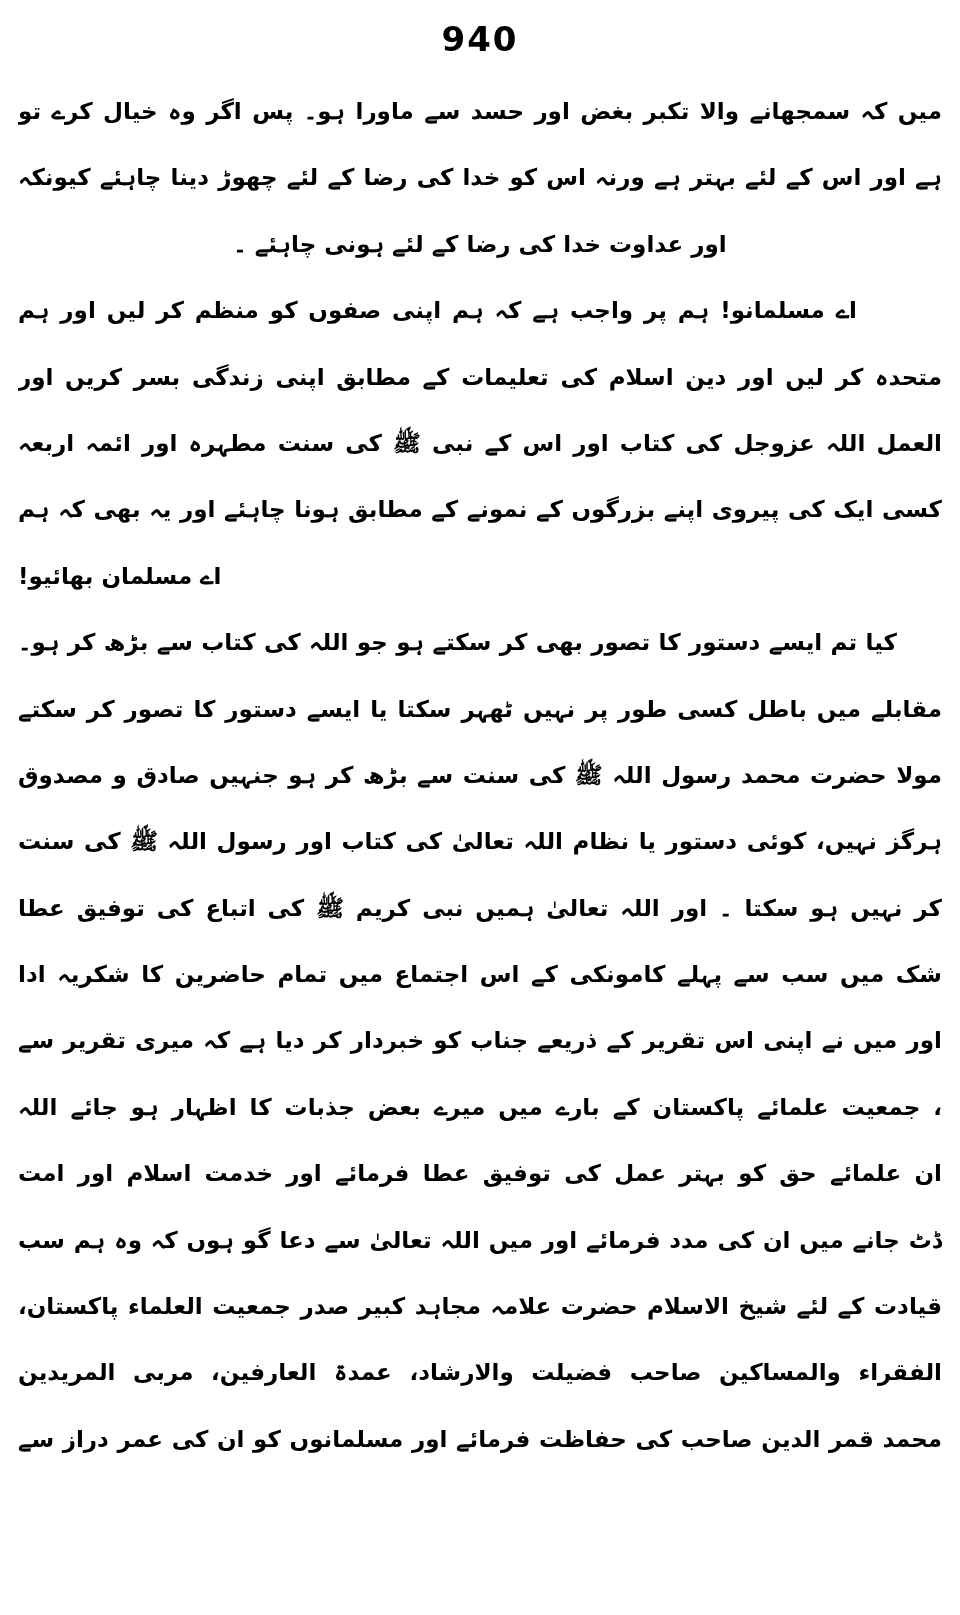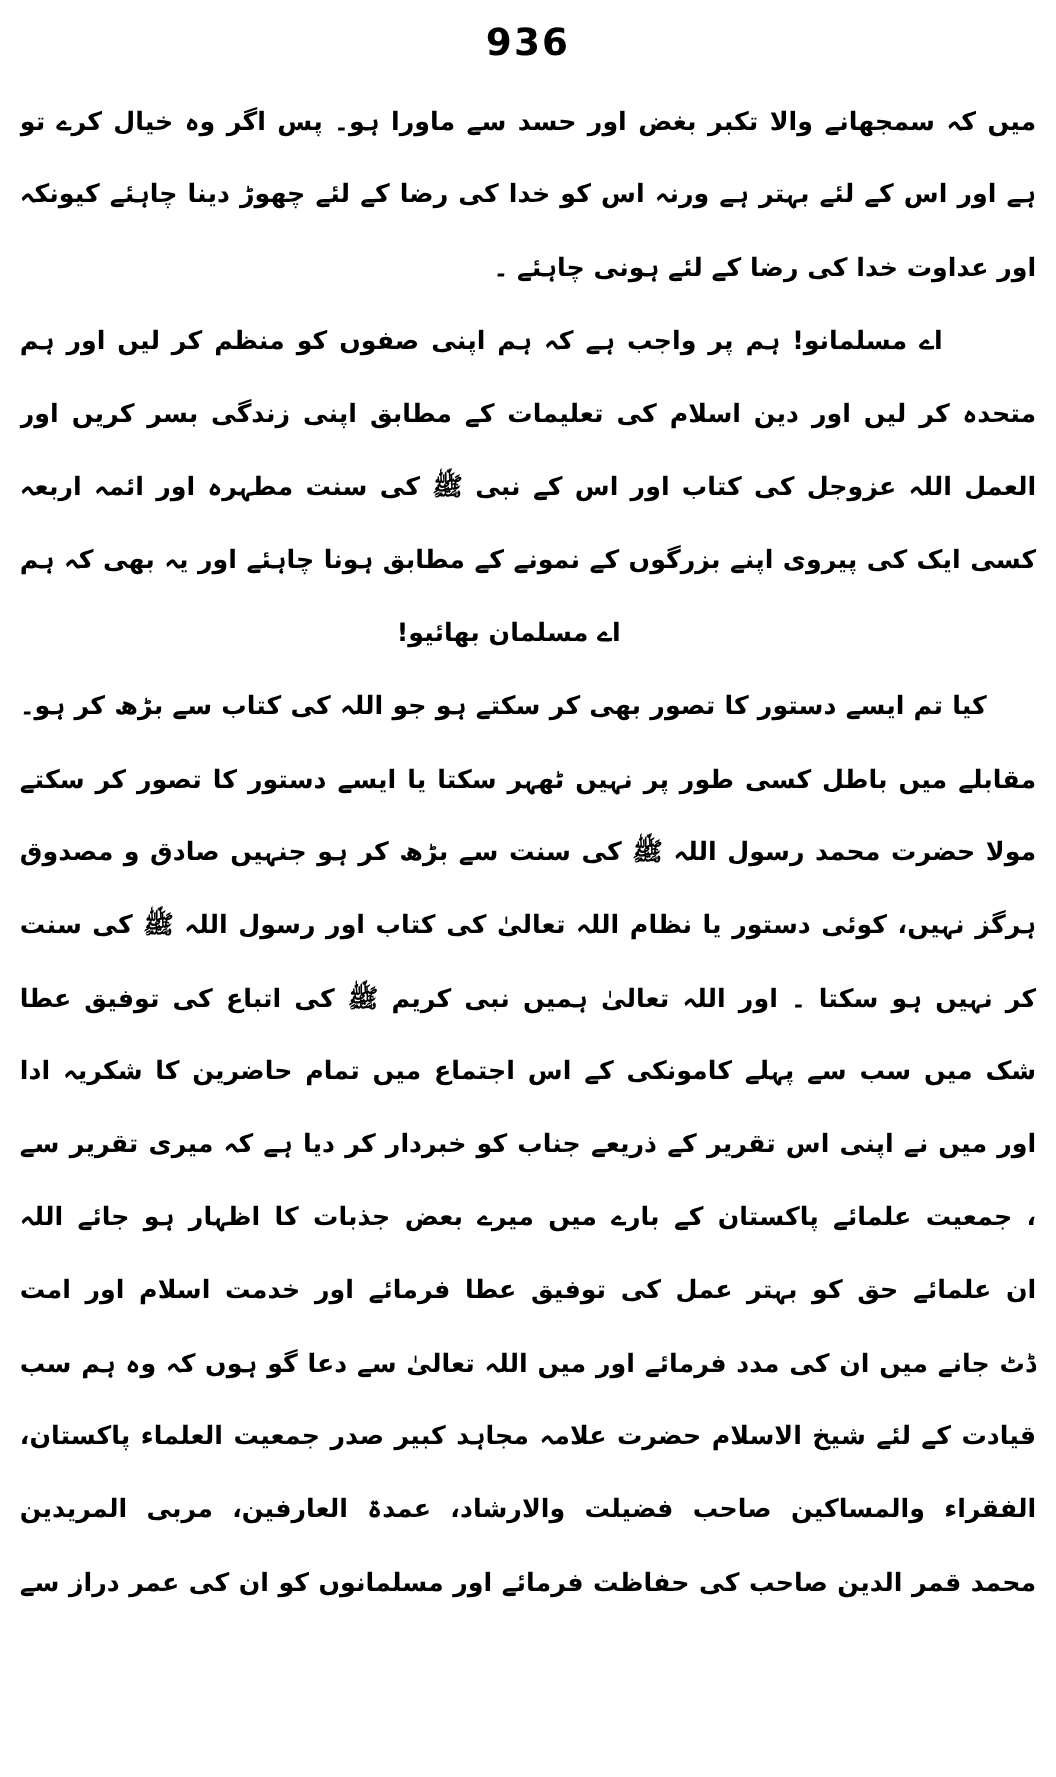--- a/index.html
+++ b/index.html
@@ -38,31 +38,31 @@
     font-size: 23px;
     font-weight: 700;
     overflow: hidden;
     box-sizing: border-box;
   }
   .line.justify {
     text-align: justify;
     text-align-last: justify;
   }
   .line.center {
-    text-align: right;
+    text-align: center;
   }
   .line.right {
-    text-align: center;
+    text-align: left;
   }
 </style>
 </head>
 <body>
 
 <div class="page">
-  <div class="page-number">936</div>
+  <div class="page-number">940</div>
   <div class="text-body">
       <div class="line justify">میں کہ سمجھانے والا تکبر بغض اور حسد سے ماورا ہو۔ پس اگر وہ خیال کرے تو اچھی بات</div>
       <div class="line justify">ہے اور اس کے لئے بہتر ہے ورنہ اس کو خدا کی رضا کے لئے چھوڑ دینا چاہئے کیونکہ محبت</div>
       <div class="line center">اور عداوت خدا کی رضا کے لئے ہونی چاہئے ۔</div>
       <div class="line justify" style="padding-right: 85px;">اے مسلمانو! ہم پر واجب ہے کہ ہم اپنی صفوں کو منظم کر لیں اور ہم اپنی آواز کو</div>
       <div class="line justify">متحدہ کر لیں اور دین اسلام کی تعلیمات کے مطابق اپنی زندگی بسر کریں اور ہمارا دستور</div>
       <div class="line justify">العمل اللہ عزوجل کی کتاب اور اس کے نبی ﷺ کی سنت مطہرہ اور ائمہ اربعہ حقہ میں سے</div>
       <div class="line justify">کسی ایک کی پیروی اپنے بزرگوں کے نمونے کے مطابق ہونا چاہئے اور یہ بھی کہ ہم نبی</div>
       <div class="line right" style="padding-right: 35px;">اے مسلمان بھائیو!</div>
       <div class="line justify" style="padding-right: 45px;">کیا تم ایسے دستور کا تصور بھی کر سکتے ہو جو اللہ کی کتاب سے بڑھ کر ہو۔ جس کے</div>

